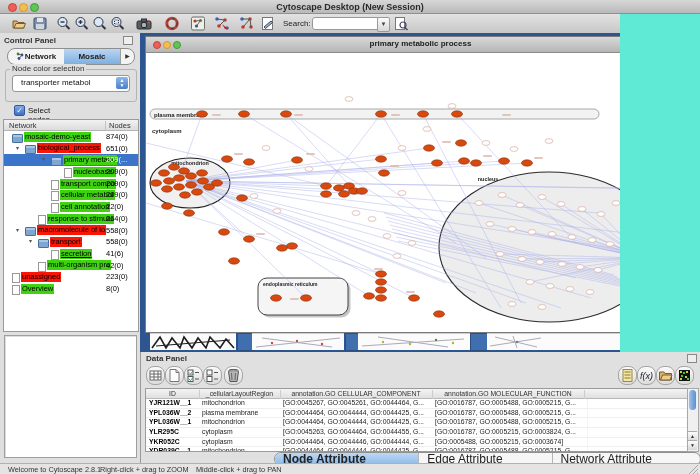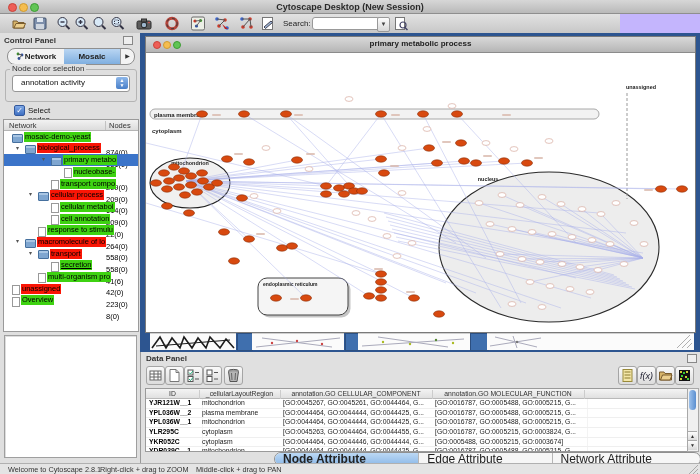--- a/index.html
+++ b/index.html
@@ -1,17 +1,17 @@
 <!DOCTYPE html>
 <html><head>
 <meta charset="utf-8">
 <style>
   html,body{margin:0;padding:0;}
   #app{position:relative;width:700px;height:474px;font-family:"Liberation Sans",sans-serif;
-       background:#c4b5fd;overflow:hidden;font-size:8px;color:#111;-webkit-font-smoothing:antialiased;}
+       background:#5eead4;overflow:hidden;font-size:8px;color:#111;-webkit-font-smoothing:antialiased;}
   .abs{position:absolute;}
   
   #titlebar{left:0;top:0;width:700px;height:13px;background:linear-gradient(#d7d7d7,#b9b9b9);
             border-bottom:1px solid #8f8f8f;}
   .tl{width:7px;height:7px;border-radius:50%;top:3px;}
   #titlebar .t-red{left:8px;background:#ee5f57;border:1px solid #c9443c;}
   #titlebar .t-yel{left:19px;background:#f5bd4f;border:1px solid #cf9b32;}
   #titlebar .t-grn{left:30px;background:#61c555;border:1px solid #3e9c35;}
   #title-text{left:0;right:0;top:2px;text-align:center;font-weight:bold;font-size:9px;color:#2a2a2a;}
   #toolbar{left:0;top:14px;width:620px;height:19px;background:linear-gradient(#e2e2e2,#c7c7c7);
@@ -44,42 +44,42 @@
   #tree-header{height:10px;background:linear-gradient(#f2f2f2,#dcdcdc);border-bottom:1px solid #b5b5b5;font-size:7.5px;color:#333;position:relative;}
   #tree-header .c1{position:absolute;left:5px;top:1px;}
   #tree-header .c2{position:absolute;left:101px;top:1px;border-left:1px solid #c2c2c2;padding-left:3px;}
   .tree-row{position:relative;height:11.7px;line-height:11.7px;font-size:7.5px;white-space:nowrap;padding-left:8px;}
   .tree-row.sel{background:#3b74c9;}
   .tree-arrow{position:absolute;top:0;color:#555;font-size:6px;}
   .tree-ico{position:absolute;top:2.5px;width:9px;height:7px;}
   .tree-ico.folder{background:#7fa6d0;border:1px solid #46709e;border-radius:1px;box-shadow:inset 0 2px 0 #a9c6e4;}
   .tree-ico.doc{width:6px;height:8px;top:2px;background:#fff;border:1px solid #999;}
   .tree-label{position:absolute;top:0.8px;height:10px;line-height:10px;padding:0 1px;color:#000;}
-  .tree-count{position:absolute;left:102px;top:0;color:#000;margin-top:16px;}
+  .tree-count{position:absolute;left:102px;top:0;color:#000;}
   .tree-row.sel .tree-count{color:#fff;}
   #birdseye{left:4px;top:302px;width:131px;height:121px;background:#fff;border:1px solid #9f9f9f;box-shadow:inset 1px 1px 0 #ddd;}
   
-  #desktop{left:140px;top:33px;width:560px;height:319px;background:#2d5590;overflow:hidden;}
+  #desktop{left:140px;top:33px;width:480px;height:319px;background:#2d5590;overflow:hidden;}
   #netwin{left:5px;top:3px;width:549px;height:295px;background:#fff;border:1px solid #7a7a7a;}
   #netwin-titlebar{left:0;top:0;width:549px;height:15px;background:linear-gradient(#d9d9d9,#b5b5b5);border-bottom:1px solid #8b8b8b;}
   #netwin-title{left:0;right:0;top:2px;text-align:center;font-weight:bold;font-size:8px;color:#222;}
   #netwin .tl{width:6px;height:6px;top:4px;}
   #netwin .t-red{left:7px;background:#ee5f57;border:1px solid #c9443c;}
   #netwin .t-yel{left:17px;background:#f5bd4f;border:1px solid #cf9b32;}
   #netwin .t-grn{left:27px;background:#61c555;border:1px solid #3e9c35;}
   #graph{left:0;top:16px;}
   #bottom-strip{left:10px;top:300px;width:544px;height:16px;}
   .strip-seg{position:absolute;top:0;height:16px;background:#fbfbfb;border-top:1px solid #cfcfcf;}
   .strip-blue{position:absolute;top:0;height:16px;background:#3f6fae;border:1px solid #2c4f80;}
   #grip svg line{stroke:#b0b0b0;}
   
   #data-panel{left:140px;top:352px;width:560px;height:111px;background:#e0e0e0;border-left:1px solid #9a9a9a;}
   #dp-title{left:5px;top:2px;font-weight:bold;color:#333;}
   #dp-toolbar{left:0;top:12px;width:560px;height:23px;}
-  .dp-btn{position:absolute;top:2px;width:17px;height:17px;background:linear-gradient(#fafafa,#dcdcdc);border:1px solid #a5a5a5;border-radius:3px;}
+  .dp-btn{position:absolute;top:2px;width:17px;height:17px;background:linear-gradient(#fafafa,#dcdcdc);border:1px solid #a5a5a5;border-radius:8px;}
   #dp-table{left:4px;top:36px;width:541px;height:62px;background:#fff;border:1px solid #9a9a9a;overflow:hidden;}
   #dp-head{position:relative;height:9px;background:linear-gradient(#f4f4f4,#e0e0e0);border-bottom:1px solid #b9b9b9;font-size:6.8px;color:#333;}
   .dp-hcell{position:absolute;top:1px;text-align:center;overflow:hidden;white-space:nowrap;border-right:1px solid #cccccc;height:9px;}
   .dp-row{position:relative;height:8.7px;line-height:8.7px;font-size:6.8px;white-space:nowrap;border-bottom:1px solid #efefef;}
   .dp-cell{position:absolute;top:0;overflow:hidden;white-space:nowrap;color:#222;padding-left:3px;border-right:1px solid #f3f3f3;height:8.7px;}
   .dp-cell.id{font-weight:bold;color:#000;}
   #dp-scroll{left:546px;top:36px;width:10px;height:62px;background:#f0f0f0;border:1px solid #a8a8a8;}
   #dp-thumb{left:1px;top:1px;width:7px;height:20px;background:linear-gradient(90deg,#9ec2ec,#5b8fd0);border-radius:4px;}
   .dp-arrow{left:0px;width:9px;height:9px;background:linear-gradient(#fdfdfd,#d8d8d8);border-top:1px solid #aaa;
             font-size:5px;text-align:center;line-height:9px;color:#333;}
@@ -206,21 +206,21 @@
               <circle cx="3" cy="6.5" r="1.4" fill="#2f4f9f"></circle>
               <line x1="2" y1="2" x2="6" y2="3" stroke="#555"></line>
               <line x1="3" y1="6.5" x2="6" y2="3" stroke="#555"></line>
             </svg></span><span>Network</span></div>
       <div class="cp-tab sel"><span>Mosaic</span></div>
       <div id="cp-tab-arrow">▶</div>
     </div>
     <div id="groupbox" class="abs"></div>
     <div id="groupbox-title" class="abs">Node color selection</div>
     <div id="dropdown" class="abs">
-      <span id="dropdown-value" class="abs">annotation activity</span>
+      <span id="dropdown-value" class="abs">transporter metabol</span>
       <span id="dropdown-btn" class="abs">▲<br>▼</span>
     </div>
     <div id="selnodes" class="abs">
       <span id="selnodes-box" class="abs">✓</span>
       <span id="selnodes-label" class="abs">Select nodes</span>
     </div>
     <div id="tree-wrap" class="abs">
       <div id="tree-header">
         <span class="c1">Network</span>
         <span class="c2">Nodes</span>
@@ -245,26 +245,20 @@
           </div>
           <div class="tree-row">
             <span class="tree-ico doc" style="left: 60px;"></span>
             <span class="tree-label" style="left: 69px; background: rgb(62, 210, 17);">nucleobase-</span>
             <span class="tree-count">209(0)</span>
           </div>
           <div class="tree-row">
             <span class="tree-ico doc" style="left: 47px;"></span>
             <span class="tree-label" style="left: 56px; background: rgb(62, 210, 17);">transport compo</span>
             <span class="tree-count">209(0)</span>
-          </div>
-          <div class="tree-row">
-            <span class="tree-arrow" style="left: 25px;">▾</span>
-            <span class="tree-ico folder" style="left: 34px;"></span>
-            <span class="tree-label" style="left: 46px; background: rgb(250, 21, 5);">cellular process</span>
-            <span class="tree-count">614(0)</span>
           </div>
           <div class="tree-row">
             <span class="tree-ico doc" style="left: 47px;"></span>
             <span class="tree-label" style="left: 56px; background: rgb(62, 210, 17);">cellular metabol</span>
             <span class="tree-count">209(0)</span>
           </div>
           <div class="tree-row">
             <span class="tree-ico doc" style="left: 47px;"></span>
             <span class="tree-label" style="left: 56px; background: rgb(62, 210, 17);">cell annotation</span>
             <span class="tree-count">22(0)</span>

